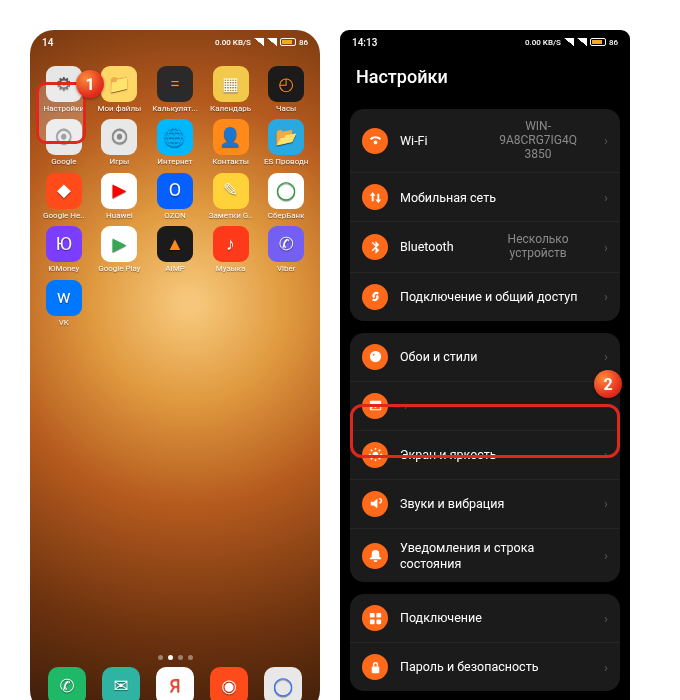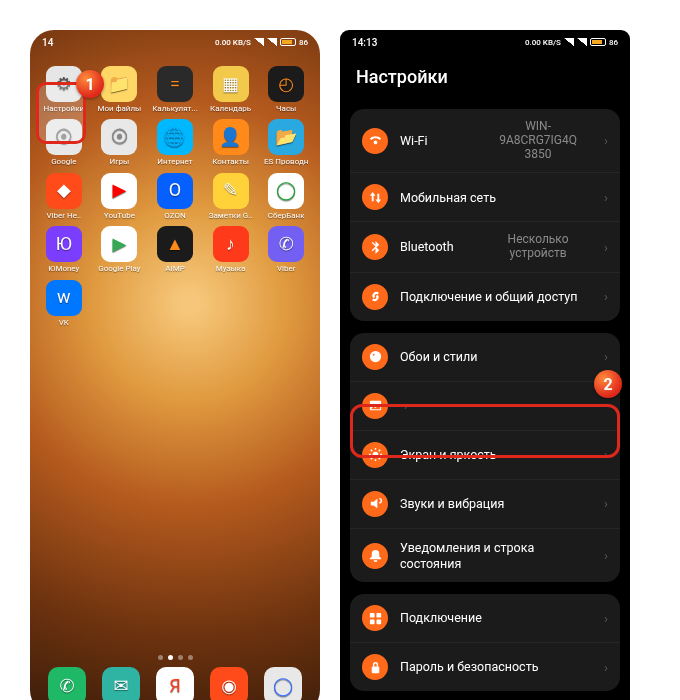--- a/index.html
+++ b/index.html
@@ -136,25 +136,25 @@
       <div class="app">
         <div class="ic" style="background:#ff8a1a;color:#fff">👤</div>
         <span>Контакты</span>
       </div>
       <div class="app">
         <div class="ic" style="background:#2aa9e0;color:#fff">📂</div>
         <span>ES Проводн</span>
       </div>
       <div class="app">
         <div class="ic" style="background:#ff4a1a;color:#fff">◆</div>
-        <span>Viber He..</span>
+        <span>Google He..</span>
       </div>
       <div class="app">
         <div class="ic" style="background:#fff;color:#ff0000">▶</div>
-        <span>YouTube</span>
+        <span>Huawei</span>
       </div>
       <div class="app">
         <div class="ic" style="background:#0560ff;color:#fff">O</div>
         <span>OZON</span>
       </div>
       <div class="app">
         <div class="ic" style="background:#ffd23a;color:#fff">✎</div>
         <span>Заметки G..</span>
       </div>
       <div class="app">

